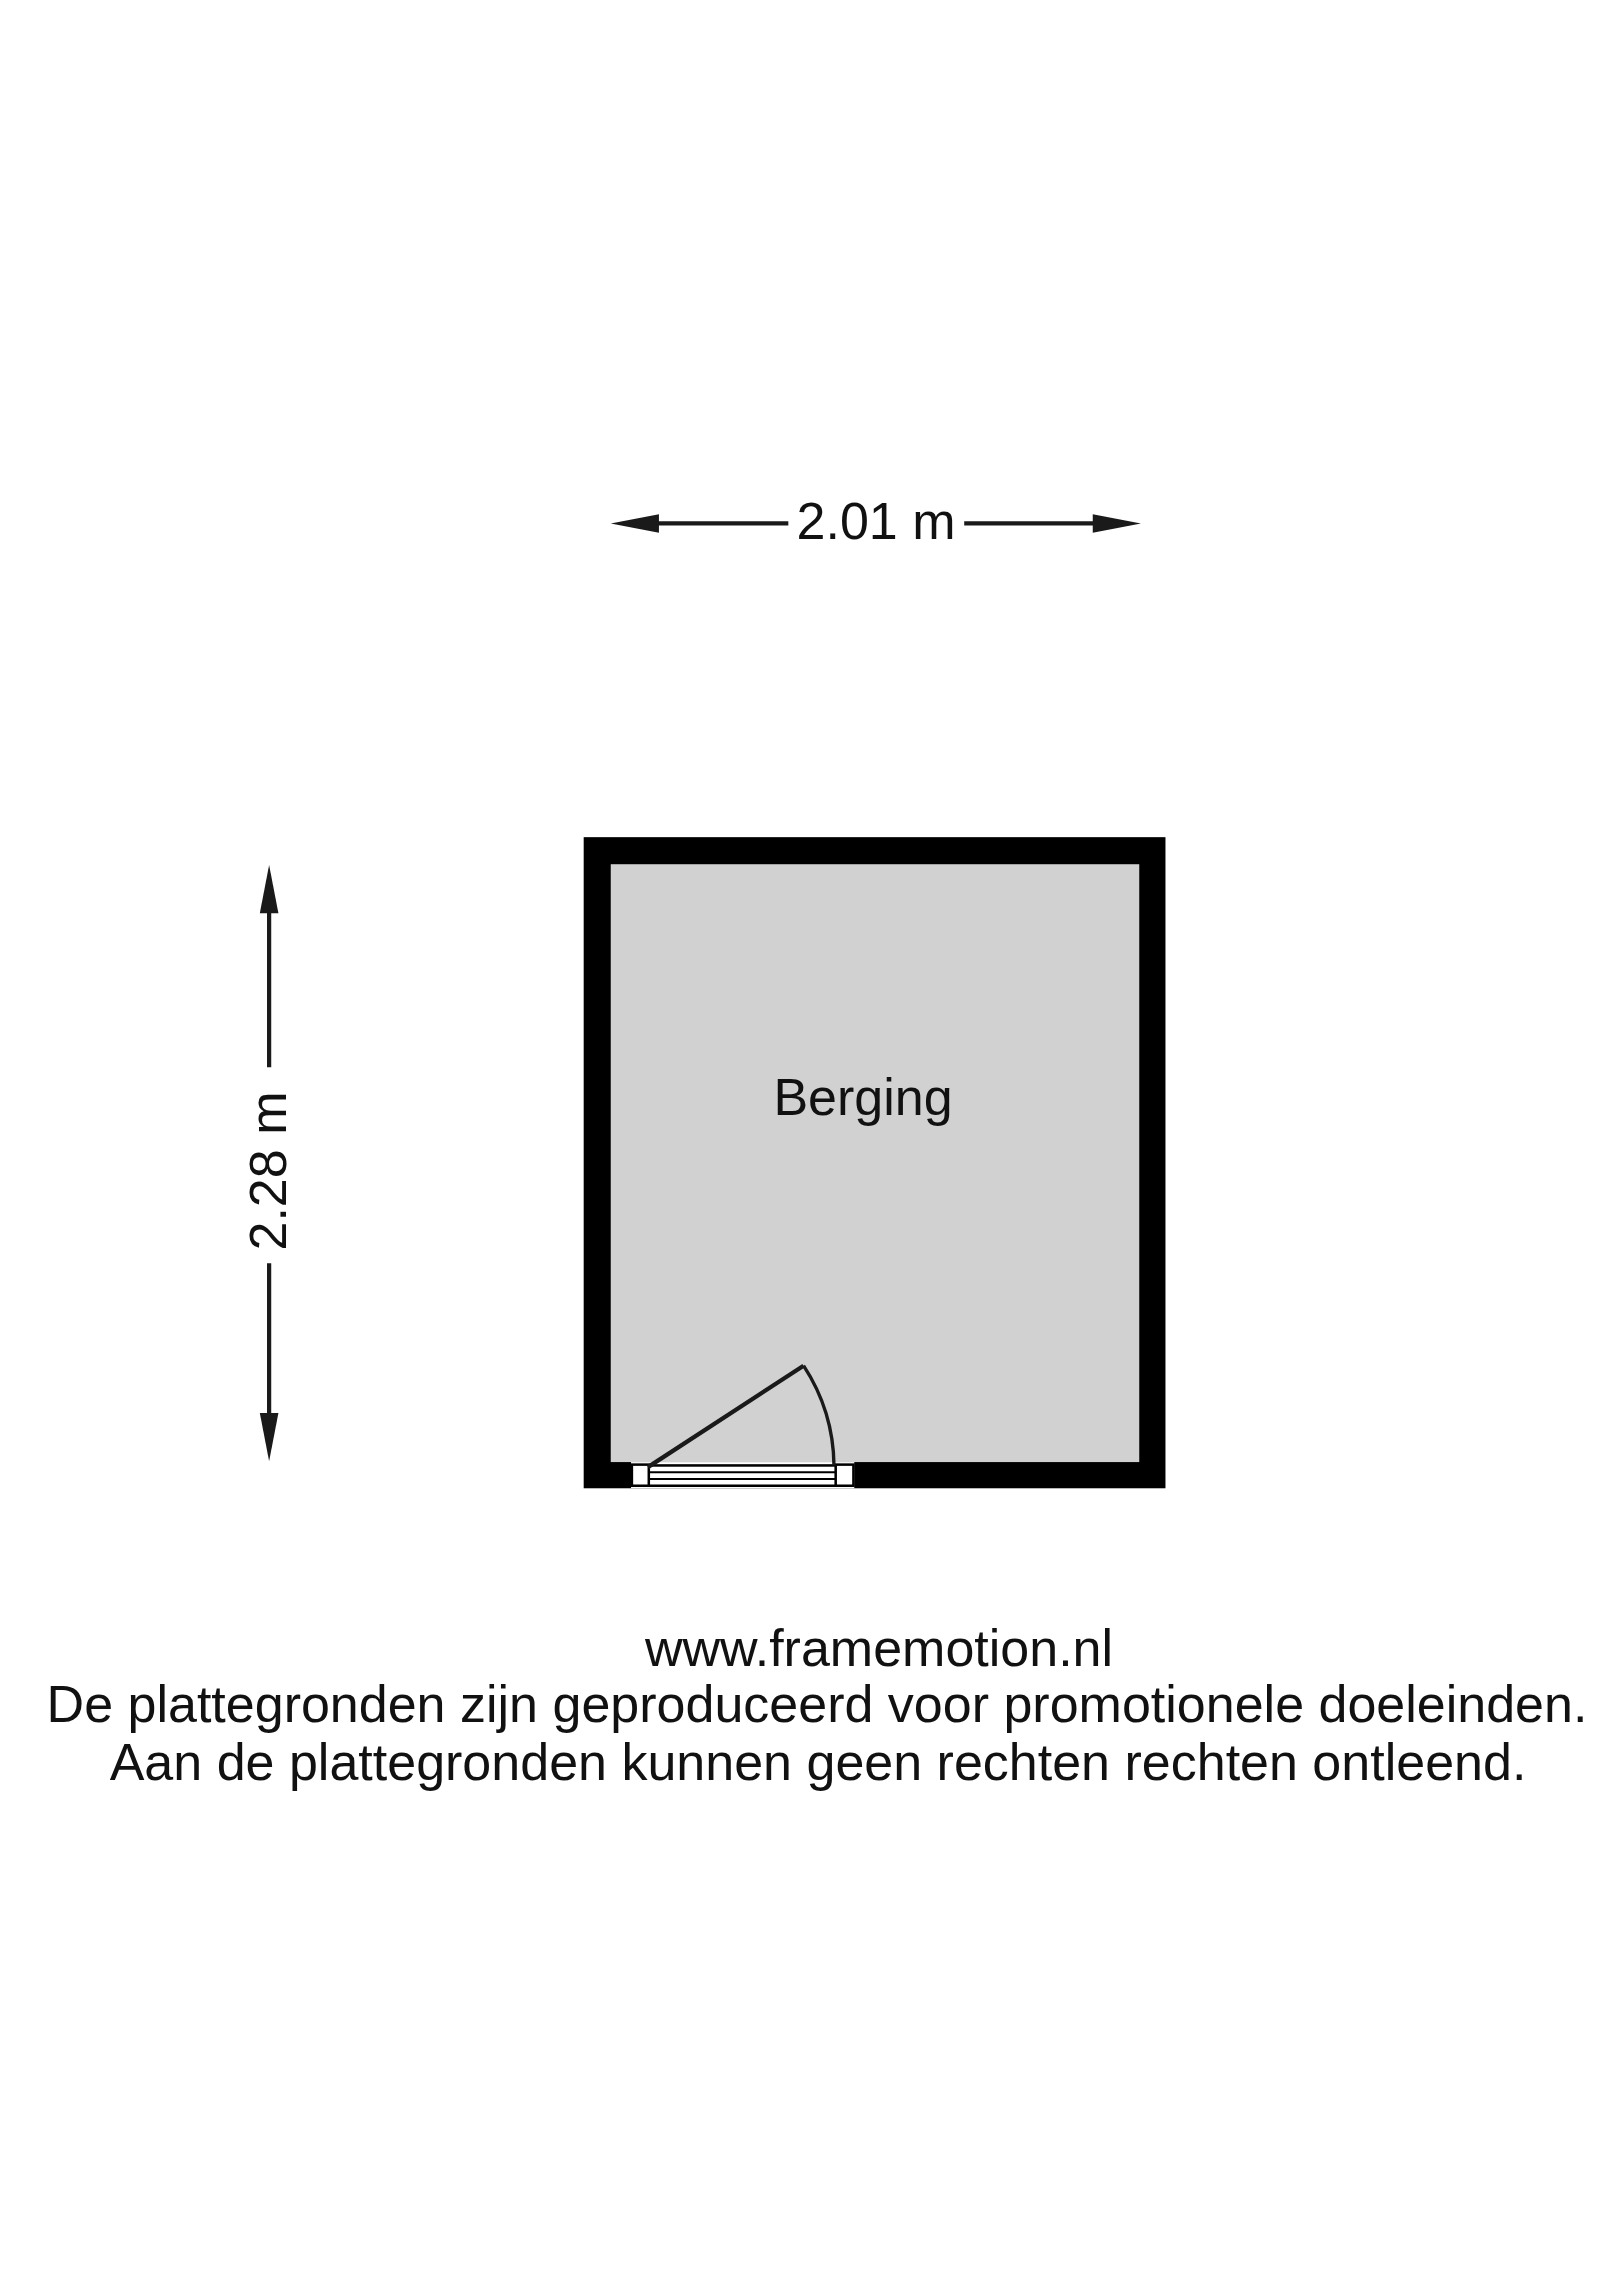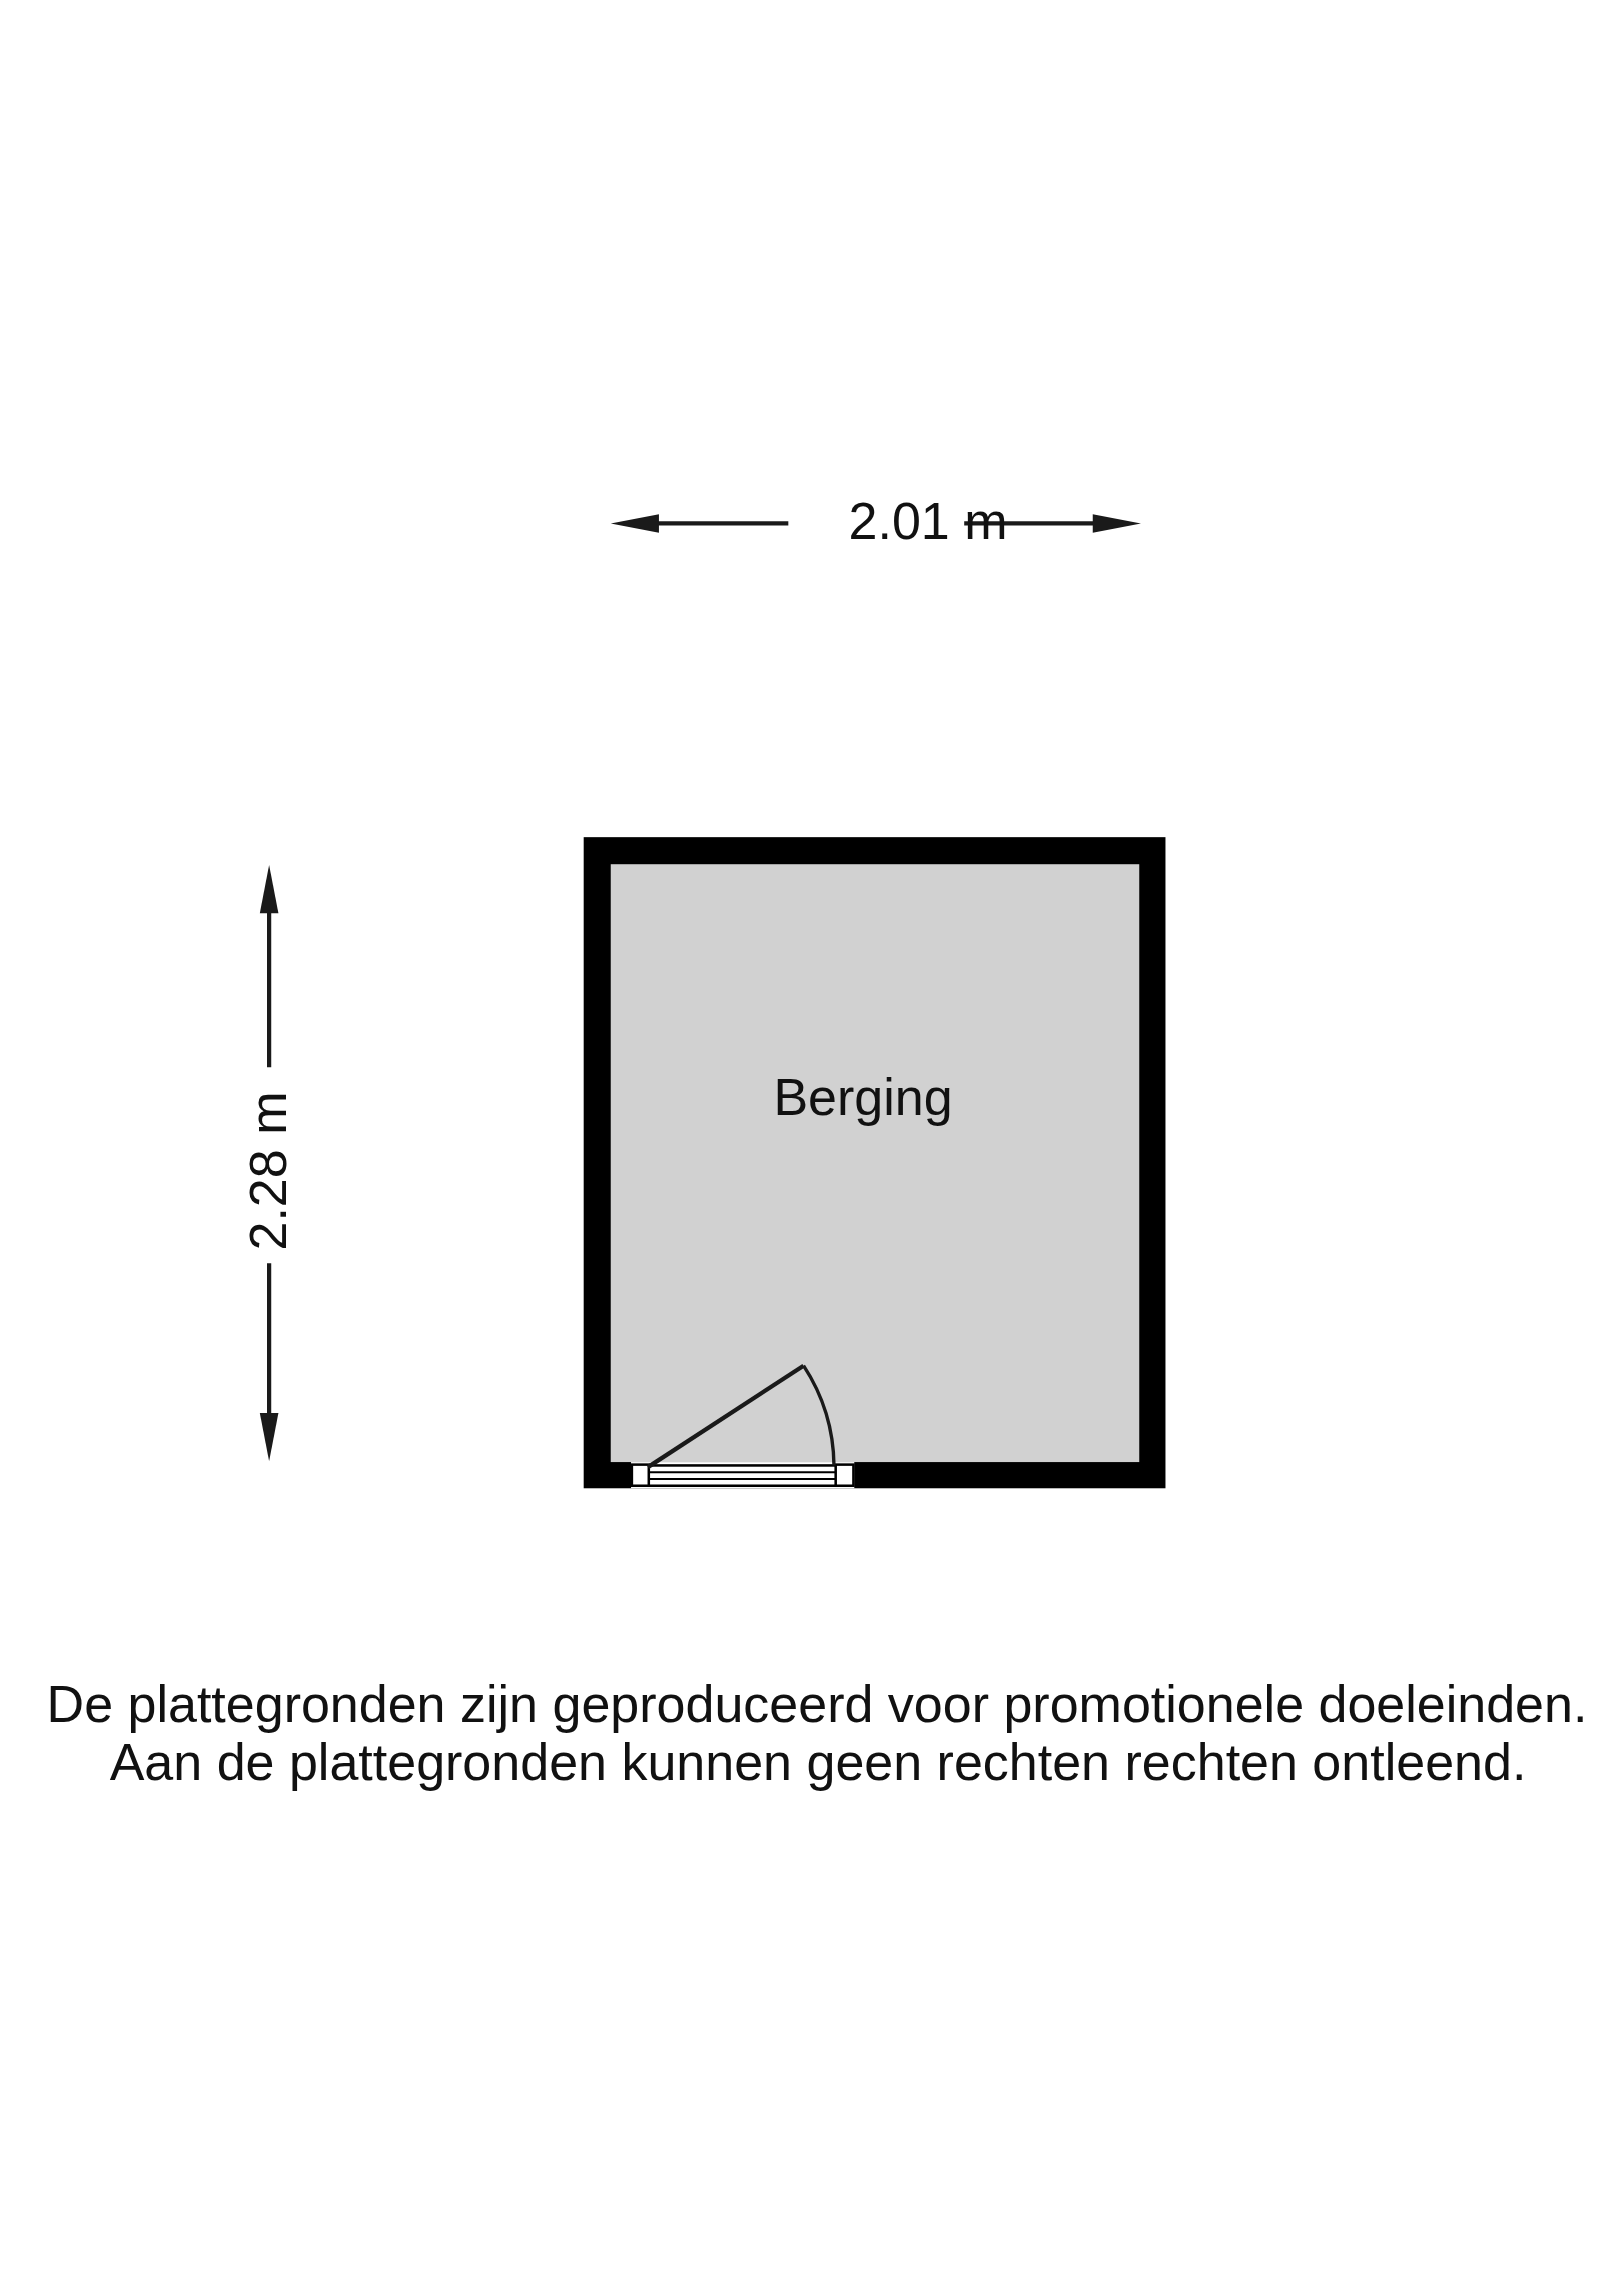--- a/index.html
+++ b/index.html
@@ -57,25 +57,26 @@
     </g>
 
     <rect x="747" y="1732" width="20" height="25" fill="#ffffff" stroke="#000000" stroke-width="3"></rect>
     <rect x="988" y="1732" width="21" height="25" fill="#ffffff" stroke="#000000" stroke-width="3"></rect>
 
     <line x1="766" y1="1735" x2="950" y2="1615" stroke="#1a1a1a" stroke-width="5"></line>
 
     <path d="M 950 1615 A 220 220 0 0 1 986 1733" fill="none" stroke="#1a1a1a" stroke-width="4"></path>
   </svg>
 
-  <div class="lbl" style="left:928px; top:522px;">2.01 m</div>
+  <div class="lbl" style="left:876px; top:522px;">2.01 m</div>
 
   <div class="lbl rot" style="left:269px; top:1171px;">2.28 m</div>
 
   <div class="lbl" style="left:863px; top:1098px;">Berging</div>
 
+  <div class="lbl" style="left:879px; top:1649px;">www.framemotion.nl</div>
 
   <div class="lbl" style="left:817px; top:1705px;">De plattegronden zijn geproduceerd voor promotionele doeleinden.</div>
 
   <div class="lbl" style="left:818px; top:1763px;">Aan de plattegronden kunnen geen rechten rechten ontleend.</div>
 
 </div>
 
 
 </body></html>

